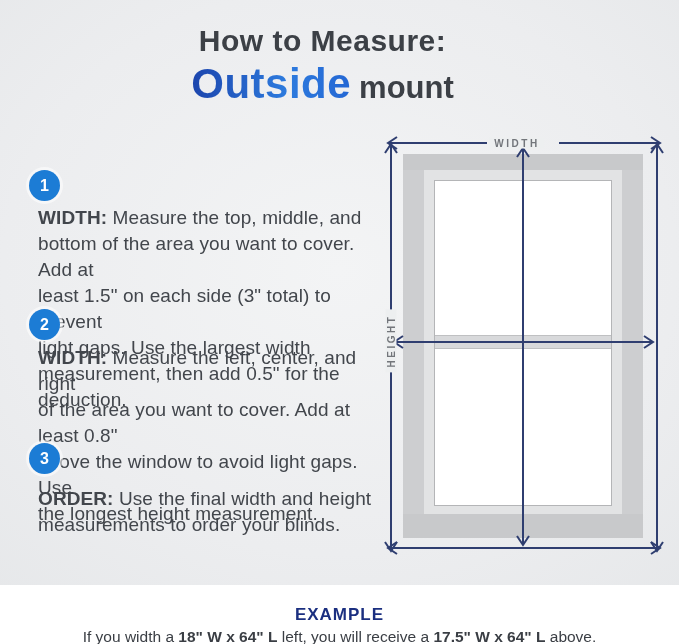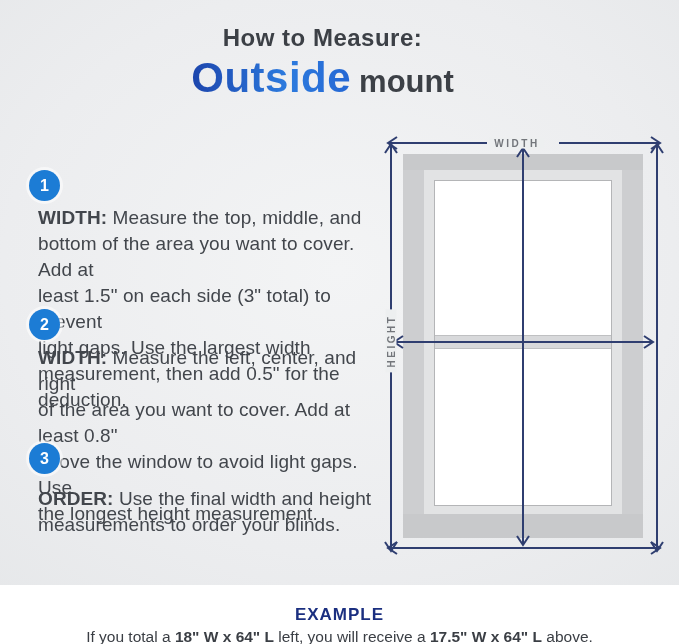--- a/index.html
+++ b/index.html
@@ -15,21 +15,21 @@
   body{
     font-family:"Liberation Sans","DejaVu Sans",sans-serif;
     overflow:hidden;
     position:relative;
     background:radial-gradient(90% 80% at 50% 42%, #f3f4f5 0%, #ecedef 55%, #e3e5e7 100%);
   }
   .abs{position:absolute;}
 
   
   .title-wrap{left:0;top:24px;width:645px;text-align:center;}
-  .title-line1{font-size:24px;font-weight:700;color:#3c4046;letter-spacing:.5px;}
+  .title-line1{font-size:30px;font-weight:700;color:#3c4046;letter-spacing:.5px;}
   .title-line2{margin-top:2px;}
   .title-highlight{
     font-size:42px;font-weight:800;color:var(--title-blue);letter-spacing:.5px;
   }
   @supports (-webkit-background-clip:text){
     .title-highlight{
       background:linear-gradient(90deg,#1c45ad 0%,#2d7bde 60%,#2467d4 100%);
       -webkit-background-clip:text;background-clip:text;-webkit-text-fill-color:transparent;
     }
   }
@@ -161,15 +161,15 @@
     </g>
   </svg>
 
   <span class="abs dim-label width-label">WIDTH</span>
   <span class="abs dim-label height-label">HEIGHT</span>
 </div>
 
 <div class="abs footer">
   <div class="example-heading">EXAMPLE</div>
   <div class="example-line">
-    <span>If you total a </span><b>18" W x 64" L</b><span> left, you will receive a </span><b>17.5" W x 64" L</b><span> above.</span>
+    <span>If you width a </span><b>18" W x 64" L</b><span> left, you will receive a </span><b>17.5" W x 64" L</b><span> above.</span>
   </div>
 </div>
 
 </body></html>

